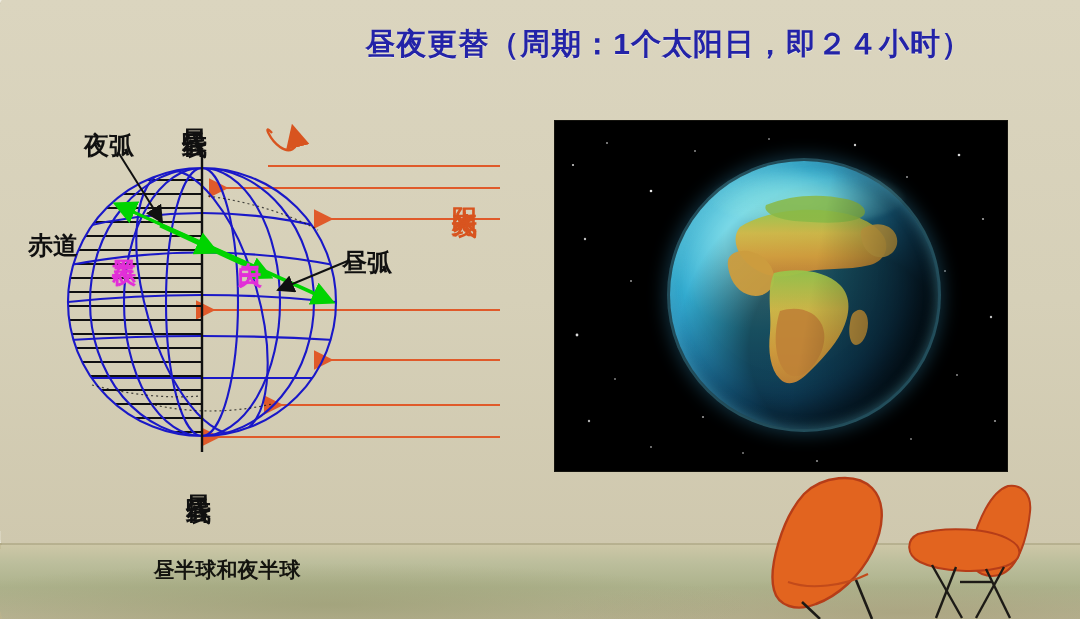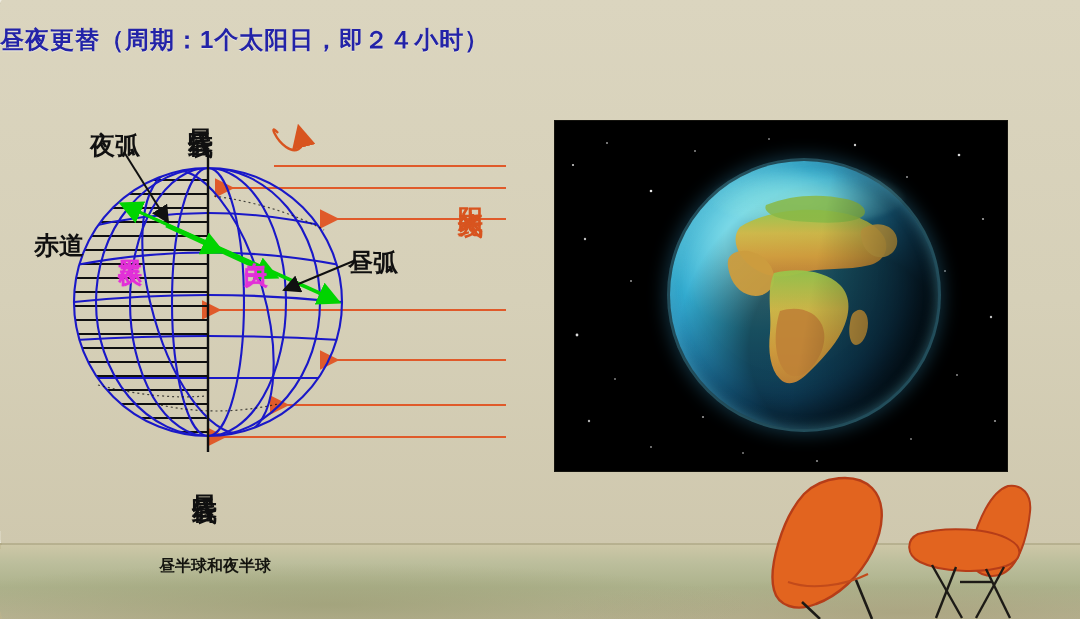--- a/index.html
+++ b/index.html
@@ -41,28 +41,28 @@
       linear-gradient(78deg, rgba(190,180,140,.55) 0 2px, rgba(0,0,0,0) 2px 300px),
       linear-gradient(104deg, rgba(190,180,140,.45) 0 2px, rgba(0,0,0,0) 2px 420px);
   }
   .floor-edge{
     position:absolute;left:0;top:543px;width:1080px;height:2px;
     background:rgba(140,136,100,.35);
   }
 
   
   .title{
-    position:absolute;left:0;top:24px;width:972px;text-align:left;
-    font-size:24px;font-weight:bold;color:#2323a8;letter-spacing:1px;
+    position:absolute;left:0;top:24px;width:972px;text-align:right;
+    font-size:30px;font-weight:bold;color:#2323a8;letter-spacing:1px;
     text-shadow:0 1px 0 rgba(255,255,255,.45);
     white-space:nowrap;
   }
 
   
-  #diagram{position:absolute;left:0;top:0;width:540px;height:560px;margin-left:6px;}
+  #diagram{position:absolute;left:0;top:0;width:540px;height:560px;}
   .lbl{position:absolute;white-space:nowrap;font-weight:bold;line-height:1;}
   .lbl-black{color:#101010;font-size:25px;}
   .lbl-magenta{color:#e22fd8;font-size:24px;
     text-shadow:0 0 1px rgba(230,47,216,.8);}
   .lbl-red{color:#d8541f;font-size:25px;}
   .vstack{writing-mode:vertical-rl;text-orientation:upright;letter-spacing:2px;}
 
   
   .photo-frame{
     position:absolute;left:554px;top:120px;width:452px;height:350px;
@@ -89,22 +89,22 @@
   .limb{
     position:absolute;inset:-3px;border-radius:50%;
     box-shadow:inset 0 0 14px 3px rgba(110,220,245,.40);
   }
 
   
   .chairs{position:absolute;left:760px;top:470px;width:320px;height:149px;}
 
   
   .caption{
-    position:absolute;left:0;top:556px;width:430px;text-align:center;
-    font-size:16px;font-weight:bold;color:#14140f;
+    position:absolute;left:12px;top:556px;width:430px;text-align:center;
+    font-size:21px;font-weight:bold;color:#14140f;
   }
 </style>
 </head>
 <body>
 
 <div id="slide">
 
   <div class="wall"></div>
   <div class="floor"></div>
   <div class="floor-edge"></div>

